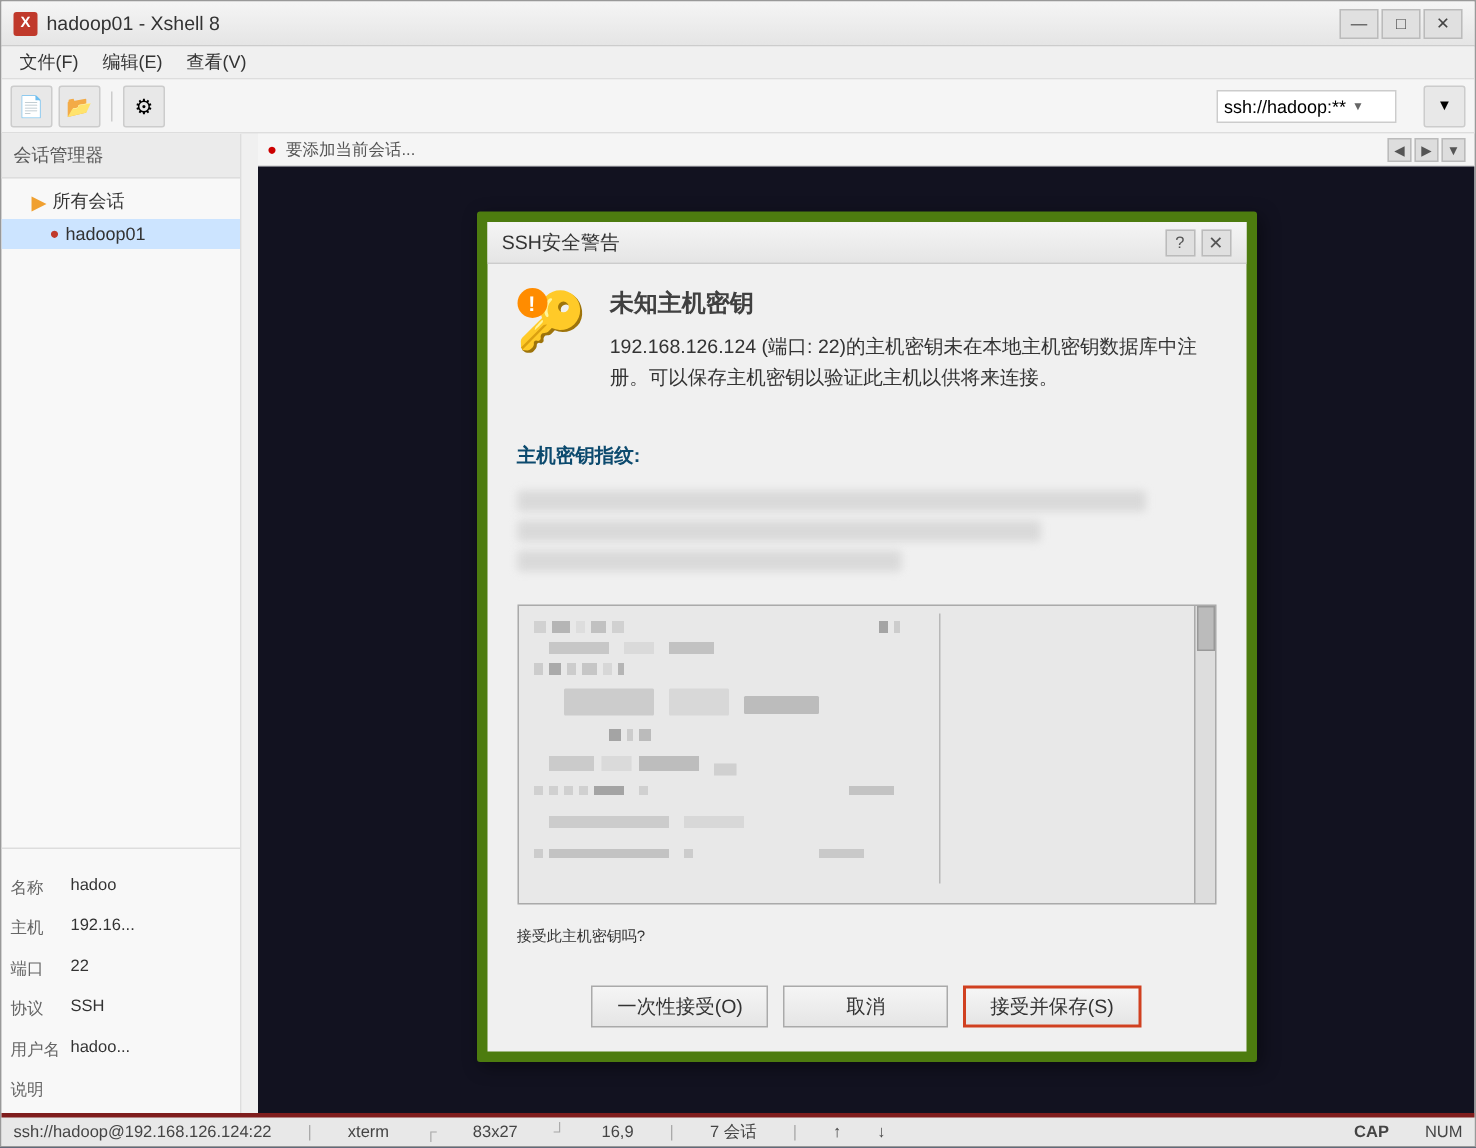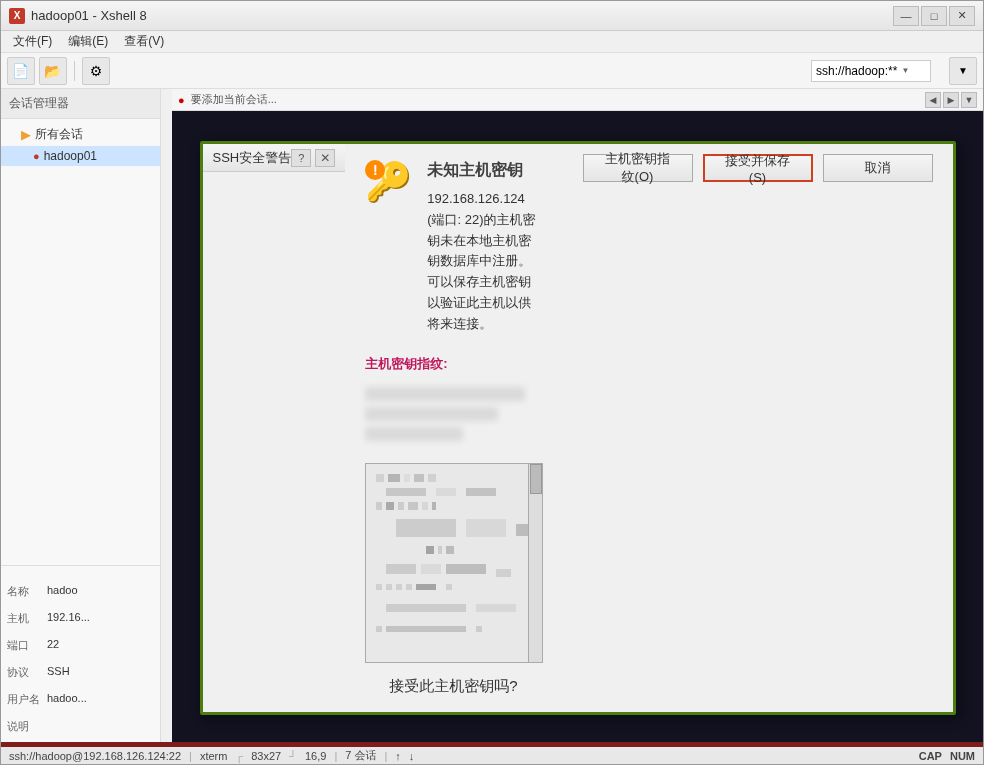--- a/index.html
+++ b/index.html
@@ -226,27 +226,27 @@
       align-items: center;
       justify-content: center;
       font-size: 9px;
       cursor: pointer;
     }
 
     
     .status-bar {
       height: 22px;
       background: #e8e8e8;
-      border-top: 5px solid #7f1d1d;
+      border-top: 3px solid #7f1d1d;
       display: flex;
       align-items: center;
       padding: 0 8px;
       font-size: 11px;
       color: #444;
-      gap: 8px;
+      gap: 24px;
       flex-shrink: 0;
       justify-content: flex-end;
     }
     .status-item {
       display: flex;
       align-items: center;
       gap: 4px;
     }
     .status-separator {
       color: #aaa;
@@ -258,25 +258,26 @@
       top: 0; left: 0; right: 0; bottom: 0;
       background: rgba(0,0,0,0.3);
       display: flex;
       align-items: flex-start;
       justify-content: center;
       padding-top: 30px;
       z-index: 100;
     }
 
     .modal-dialog {
-      width: 756px;
+      width: 520px;
       background: #f0f0f0;
-      border: 3px solid #4d7c0f;
+      border: 7px solid #4d7c0f;
       box-shadow: 3px 3px 12px rgba(0,0,0,0.4);
       display: flex;
+      flex-direction: column;
       border-radius: 2px;
     }
 
     .modal-title-bar {
       height: 28px;
       background: linear-gradient(to bottom, #f5f5f5, #e5e5e5);
       border-bottom: 1px solid #ccc;
       display: flex;
       align-items: center;
       padding: 0 10px;
@@ -342,23 +343,23 @@
       margin-bottom: 8px;
     }
     .modal-desc {
       font-size: 13px;
       color: #333;
       line-height: 1.6;
     }
 
     .fingerprint-label {
       font-size: 13px;
-      color: #be185d;
+      color: #0c4a6e;
       font-weight: bold;
-      margin-top: 4px;
+      margin-top: 16px;
       margin-bottom: 4px;
     }
 
     
     .fingerprint-text-row {
       height: 16px;
       background: #d0d0d0;
       margin-bottom: 6px;
       border-radius: 2px;
       filter: blur(3px);
@@ -387,24 +388,23 @@
       position: absolute;
       top: 0;
       width: 12px;
       height: 30px;
       background: #bbb;
       border: 1px solid #999;
       margin: 0 1px;
     }
 
     .accept-question {
-      font-size: 15px;
+      font-size: 10px;
       color: #333;
       margin-top: 4px;
-      margin-left: 24px;
     }
 
     .modal-buttons {
       display: flex;
       justify-content: center;
       gap: 10px;
       padding: 10px 20px 16px;
     }
     .modal-btn {
       height: 28px;
@@ -609,23 +609,23 @@
                     <rect x="110" y="162" width="6" height="6" fill="#c0c0c0" opacity="0.7"></rect>
                     <rect x="200" y="162" width="30" height="6" fill="#aaa" opacity="0.5"></rect>
                   </svg>
                 </div>
               </div>
 
               <div class="accept-question">接受此主机密钥吗?</div>
             </div>
 
             <div class="modal-buttons">
-              <button class="modal-btn">主机密钥指纹(O)</button>
+              <button class="modal-btn">一次性接受(O)</button>
+              <button class="modal-btn">取消</button>
               <button class="modal-btn primary">接受并保存(S)</button>
-              <button class="modal-btn">取消</button>
             </div>
           </div>
         </div>
       </div>
     </div>
   </div>
 
   <div class="status-bar">
     <span class="status-item">ssh://hadoop@192.168.126.124:22</span>
     <span class="status-separator">|</span>
@@ -634,15 +634,15 @@
     <span class="status-item">83x27</span>
     <span class="status-separator">┘</span>
     <span class="status-item">16,9</span>
     <span class="status-separator">|</span>
     <span class="status-item">7 会话</span>
     <span class="status-separator">|</span>
     <span class="status-item">↑</span>
     <span class="status-item">↓</span>
     <span style="flex:1"></span>
     <span class="status-item" style="font-weight:bold;">CAP</span>
-    <span class="status-item" style="font-weight:bold;">NUM</span>
+    <span class="status-item" style="font-weight:normal;">NUM</span>
   </div>
 </div>
 
 </body></html>

